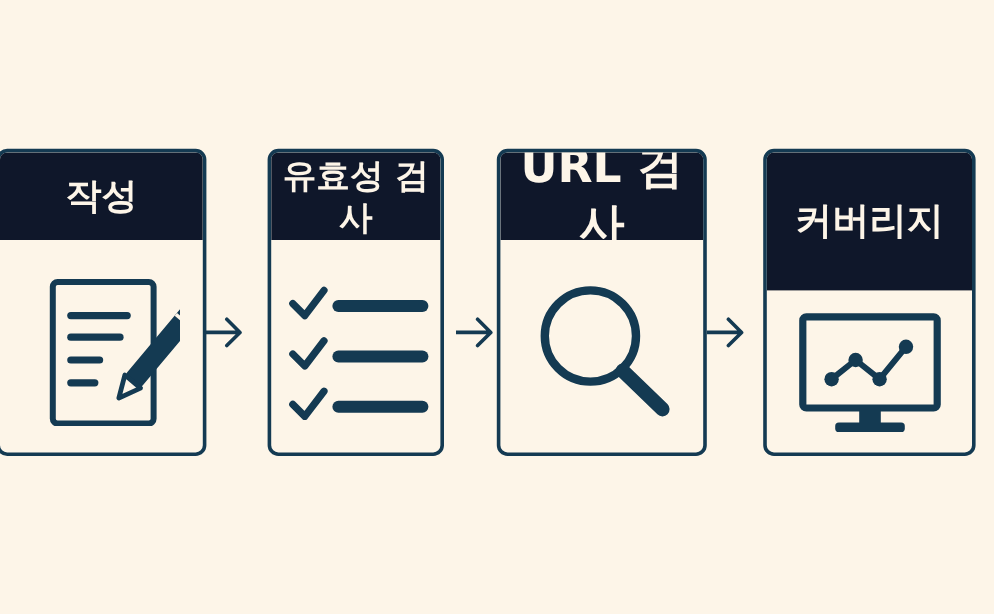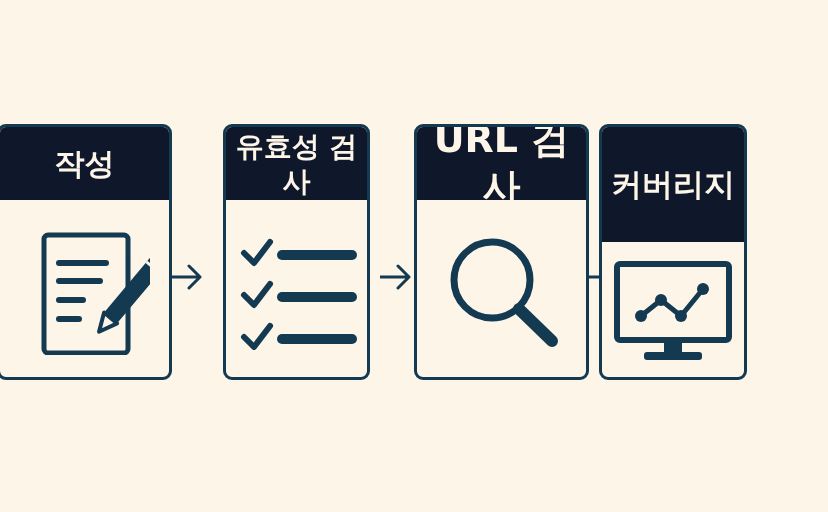--- a/index.html
+++ b/index.html
@@ -70,21 +70,21 @@
       <circle cx="50" cy="55" r="38" fill="none" stroke="#143a52" stroke-width="7"></circle>
       <line x1="77" y1="84" x2="110" y2="116" stroke="#143a52" stroke-width="12" stroke-linecap="round"></line>
     </svg>
   </div>
 </div>
 
 <svg class="arrow" style="left:589px;" width="34" height="30" viewBox="0 0 34 30">
   <path d="M0 15 H28 M18 4 L29 15 L18 26" fill="none" stroke="#143a52" stroke-width="3" stroke-linecap="round" stroke-linejoin="round"></path>
 </svg>
 
-<div class="card" style="left:599px; width:148px;">
+<div class="card" style="left:636px; width:177px;">
   <div class="hdr" style="height:115px; font-size:31px; flex-direction:column;">
     <span>커버리지</span>
   </div>
   <div class="body" style="top:118px;">
     <svg width="130" height="110" viewBox="0 0 130 110">
       <rect x="9" y="8" width="112" height="76" rx="3" fill="none" stroke="#143a52" stroke-width="6"></rect>
       <rect x="56" y="84" width="18" height="14" fill="#143a52"></rect>
       <rect x="36" y="96" width="58" height="8" rx="3" fill="#143a52"></rect>
       <polyline points="33,60 53,44 73,60 95,33" fill="none" stroke="#143a52" stroke-width="5" stroke-linejoin="round"></polyline>
       <circle cx="33" cy="60" r="6" fill="#143a52"></circle>

